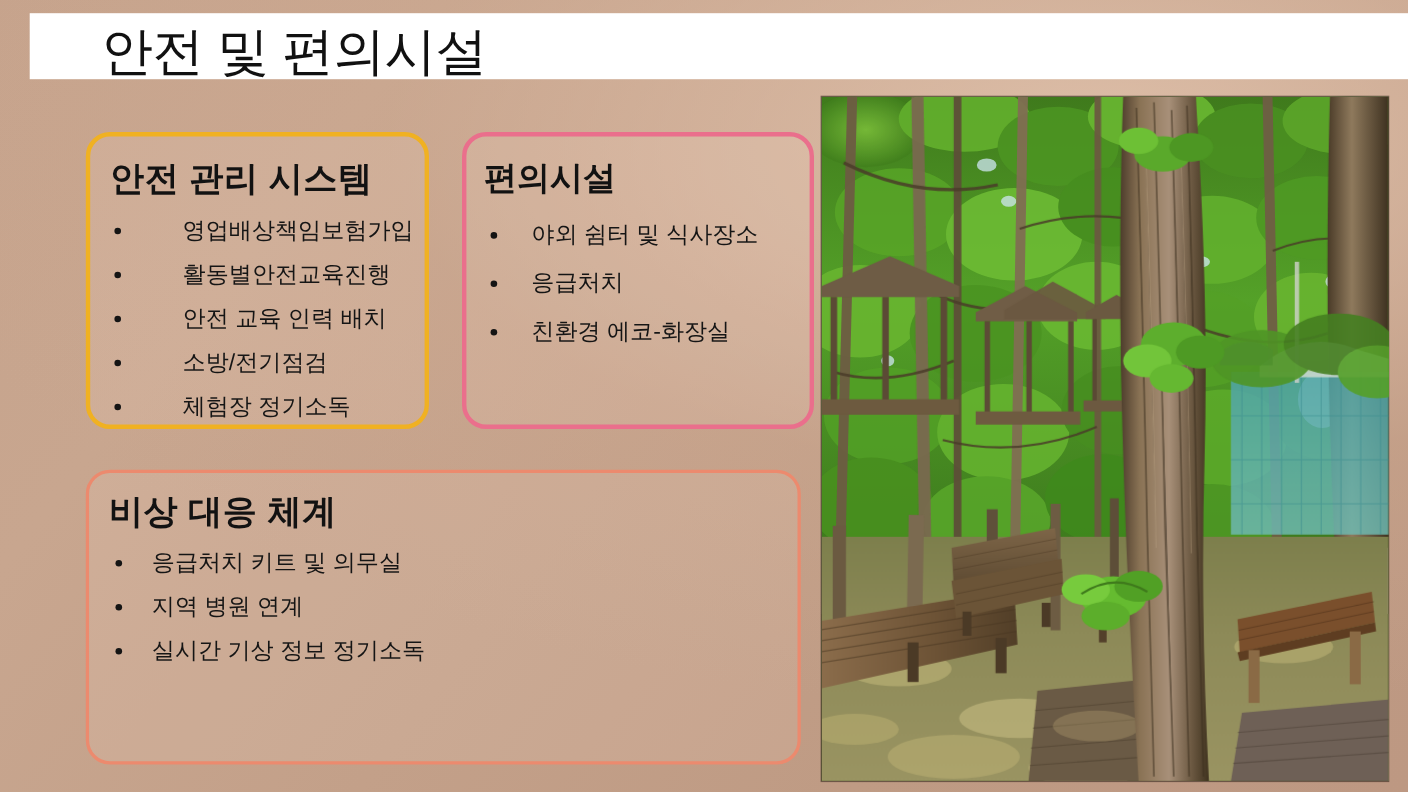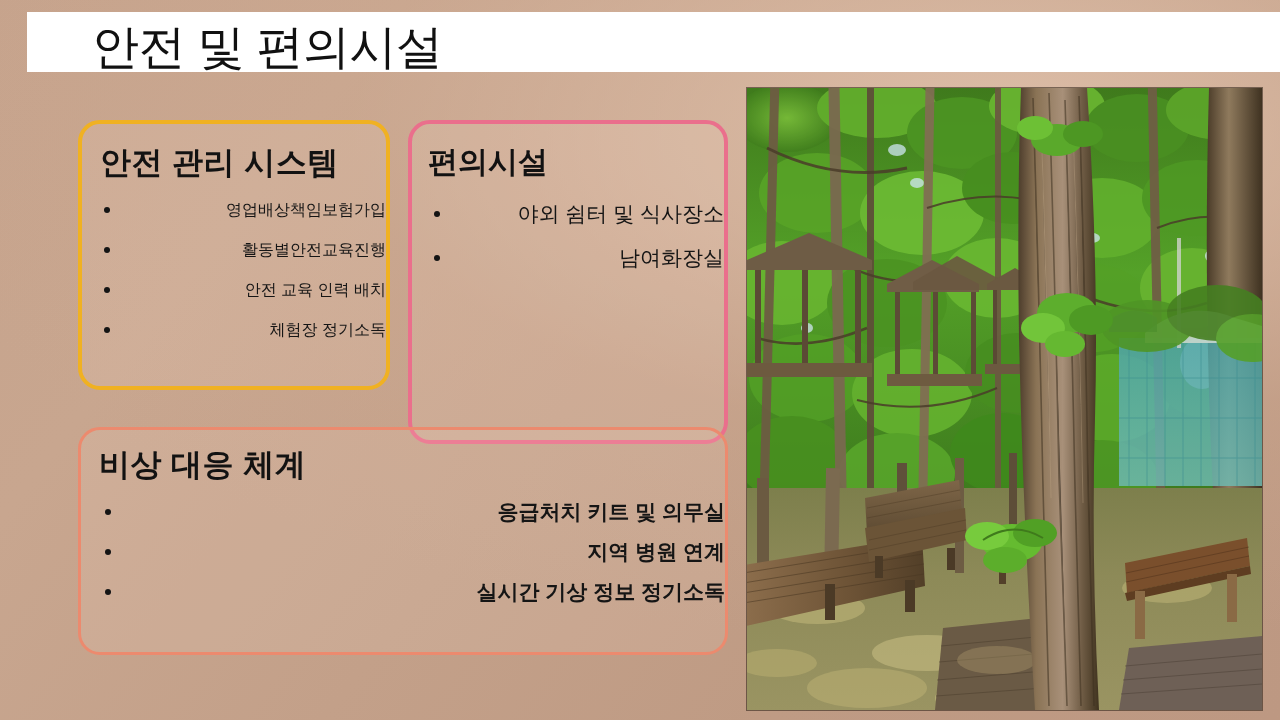--- a/index.html
+++ b/index.html
@@ -39,41 +39,40 @@
     letter-spacing: -0.5px;
     white-space: nowrap;
   }
 
   
   .card {
     position: absolute;
     box-sizing: border-box;
     border-radius: 22px;
     background: rgba(255, 232, 214, 0.13);
-    text-align: right;
   }
   .card-1 {
     left: 78px;
     top: 120px;
     width: 312px;
     height: 270px;
     border: 4px solid #f0b122;
   }
   .card-2 {
-    left: 408px;
+    left: 420px;
     top: 120px;
     width: 320px;
-    height: 324px;
+    height: 270px;
     border: 4px solid #ea6f8c;
   }
   .card-3 {
     left: 78px;
     top: 427px;
     width: 650px;
-    height: 228px;
+    height: 268px;
     border: 3px solid #ec8a6e;
   }
 
   .card-title {
     position: absolute;
     color: #121212;
     font-weight: bold;
     white-space: nowrap;
   }
   .card-1 .card-title { left: 18px; top: 18px; font-size: 31px; letter-spacing: 0.5px; }
@@ -90,23 +89,23 @@
   }
   .card-1 ul.bullets { top: 66px; }
   .card-2 ul.bullets { top: 68px; }
   .card-3 ul.bullets { top: 62px; }
 
   ul.bullets li {
     position: relative;
     color: #151515;
     white-space: nowrap;
   }
-  .card-1 ul.bullets li { font-size: 16px; height: 40px; line-height: 40px; padding-left: 53px; }
-  .card-2 ul.bullets li { font-size: 21px; height: 44px; line-height: 44px; padding-left: 86px; }
-  .card-3 ul.bullets li { font-size: 21px; height: 40px; line-height: 40px; padding-left: 76px; font-weight: bold; }
+  .card-1 ul.bullets li { font-size: 21px; height: 40px; line-height: 40px; padding-left: 84px; }
+  .card-2 ul.bullets li { font-size: 21px; height: 44px; line-height: 44px; padding-left: 59px; }
+  .card-3 ul.bullets li { font-size: 21px; height: 40px; line-height: 40px; padding-left: 57px; }
 
   ul.bullets li .dot {
     position: absolute;
     left: 22px;
     top: 50%;
     width: 6px;
     height: 6px;
     margin-top: -3px;
     background: #141414;
     border-radius: 50%;
@@ -145,35 +144,43 @@
       <li>
         <span class="dot"></span>
         <span>활동별안전교육진행</span>
       </li>
       <li>
         <span class="dot"></span>
         <span>안전 교육 인력 배치</span>
       </li>
       <li>
         <span class="dot"></span>
+        <span>소방/전기점검</span>
+      </li>
+      <li>
+        <span class="dot"></span>
         <span>체험장 정기소독</span>
       </li>
     </ul>
   </div>
 
   <div class="card card-2">
     <div class="card-title">편의시설</div>
     <ul class="bullets">
       <li>
         <span class="dot"></span>
         <span>야외 쉼터 및 식사장소</span>
       </li>
       <li>
         <span class="dot"></span>
-        <span>남여화장실</span>
+        <span>응급처치</span>
+      </li>
+      <li>
+        <span class="dot"></span>
+        <span>친환경 에코-화장실</span>
       </li>
     </ul>
   </div>
 
   <div class="card card-3">
     <div class="card-title">비상 대응 체계</div>
     <ul class="bullets">
       <li>
         <span class="dot"></span>
         <span>응급처치 키트 및 의무실</span>

